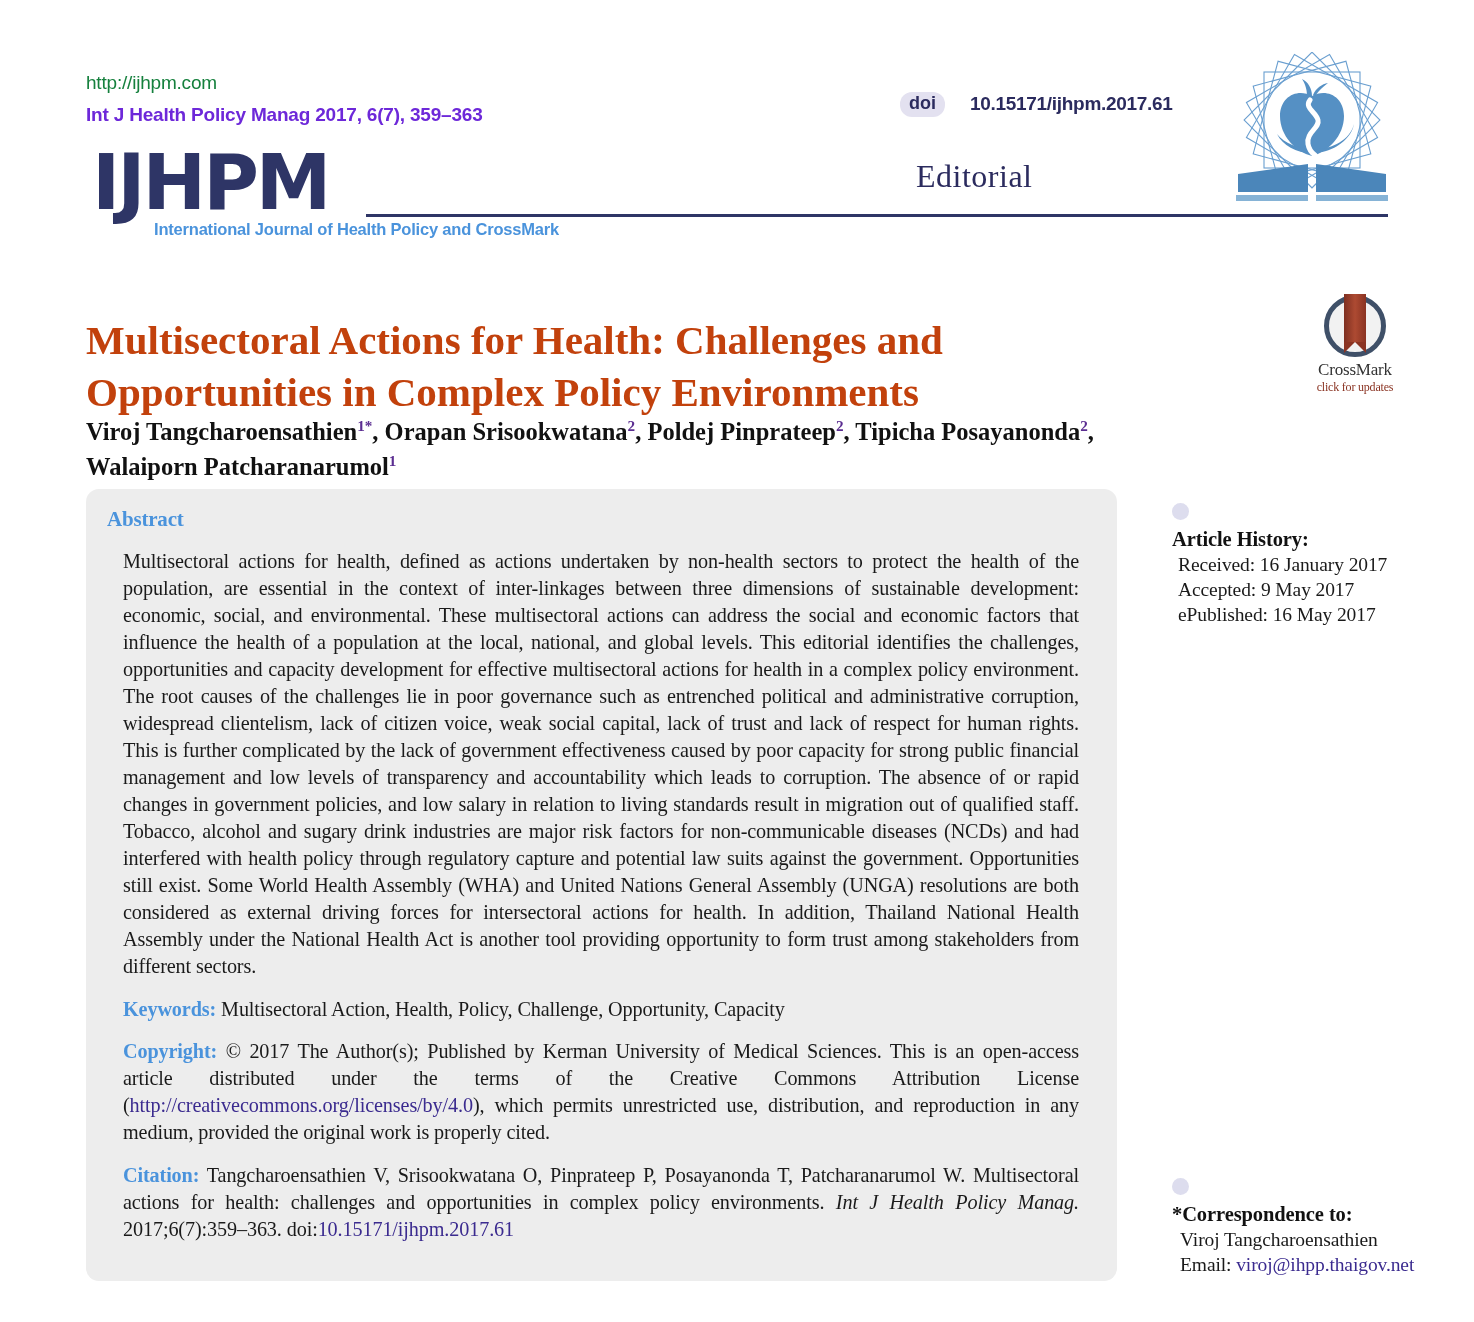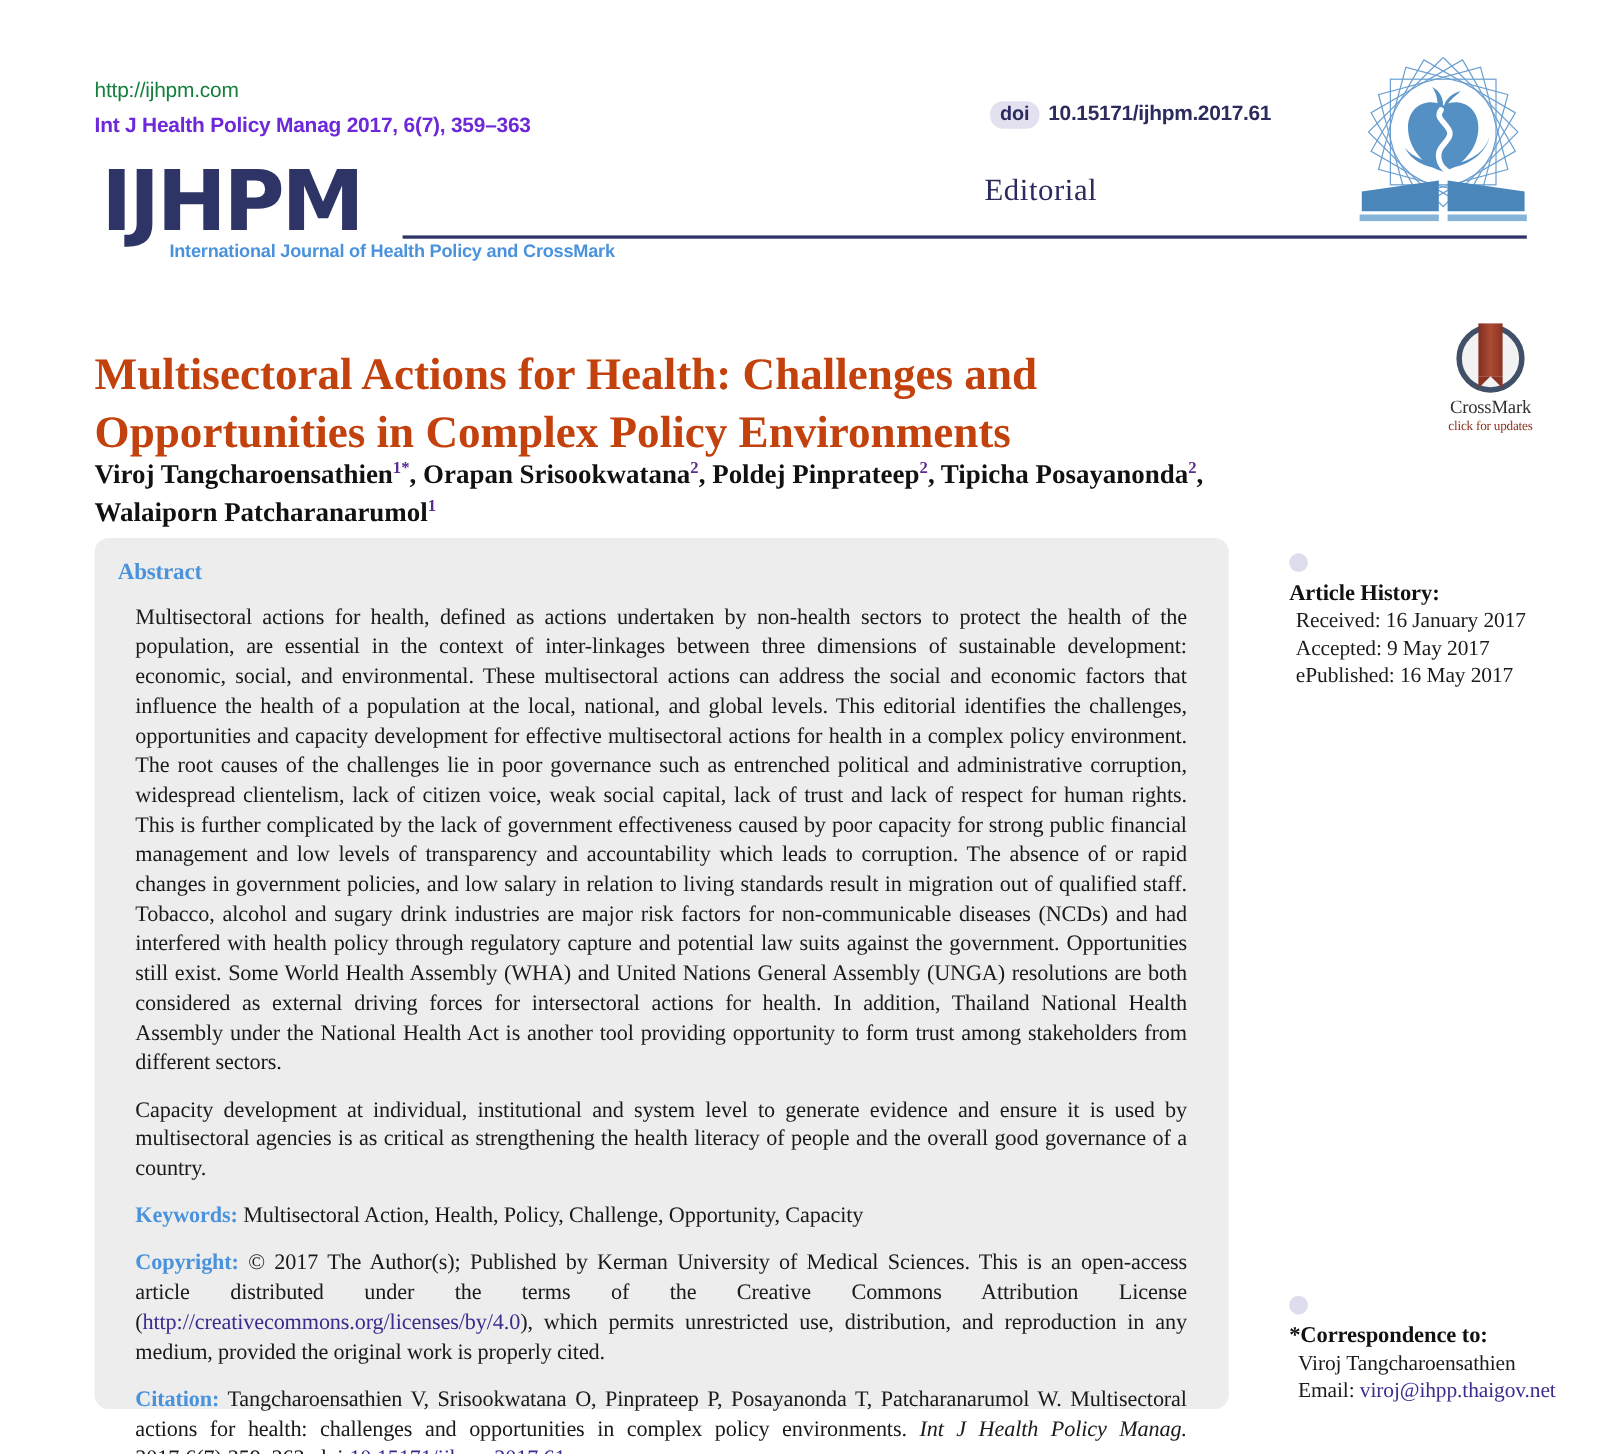--- a/index.html
+++ b/index.html
@@ -41,21 +41,21 @@
     font-weight: 600;
   }
 
   
   .doi-wrap {
     position: absolute;
     left: 900px;
     top: 92px;
     display: flex;
     align-items: center;
-    gap: 8px;
+    gap: 25px;
   }
   .doi-badge {
     background: #e3e1f0;
     border-radius: 12px;
     padding: 2px 9px 3px 9px;
     font-family: "Liberation Sans", sans-serif;
     font-size: 18px;
     font-weight: 600;
     color: #2b2b5e;
     line-height: 1.1;
@@ -88,24 +88,24 @@
     font-weight: bold;
     color: #4a93dc;
     margin-top: 2px;
     margin-left: 62px;
     letter-spacing: -0.2px;
   }
 
   
   .editorial {
     position: absolute;
-    left: 895px;
+    left: 916px;
     top: 158px;
     font-family: "Liberation Serif", serif;
-    font-size: 28px;
+    font-size: 32px;
     color: #2b2b5e;
     letter-spacing: 0.5px;
   }
 
   .hdr-rule {
     position: absolute;
     left: 366px;
     top: 214px;
     width: 1022px;
     height: 3px;
@@ -344,21 +344,20 @@
     </div>
     <div class="cm-name">CrossMark</div>
     <div class="cm-sub">click for updates</div>
   </div>
 
   <div class="authors"><span>Viroj Tangcharoensathien</span><sup>1*</sup><span>, Orapan Srisookwatana</span><sup>2</sup><span>, Poldej Pinprateep</span><sup>2</sup><span>, Tipicha Posayanonda</span><sup>2</sup><span>,</span> <span>Walaiporn Patcharanarumol</span><sup>1</sup></div>
 
   <div class="abstract-box">
     <div class="abs-head">Abstract</div>
     <p class="abs-p">Multisectoral actions for health, defined as actions undertaken by non-health sectors to protect the health of the population, are essential in the context of inter-linkages between three dimensions of sustainable development: economic, social, and environmental. These multisectoral actions can address the social and economic factors that influence the health of a population at the local, national, and global levels. This editorial identifies the challenges, opportunities and capacity development for effective multisectoral actions for health in a complex policy environment. The root causes of the challenges lie in poor governance such as entrenched political and administrative corruption, widespread clientelism, lack of citizen voice, weak social capital, lack of trust and lack of respect for human rights. This is further complicated by the lack of government effectiveness caused by poor capacity for strong public financial management and low levels of transparency and accountability which leads to corruption. The absence of or rapid changes in government policies, and low salary in relation to living standards result in migration out of qualified staff. Tobacco, alcohol and sugary drink industries are major risk factors for non-communicable diseases (NCDs) and had interfered with health policy through regulatory capture and potential law suits against the government. Opportunities still exist. Some World Health Assembly (WHA) and United Nations General Assembly (UNGA) resolutions are both considered as external driving forces for intersectoral actions for health. In addition, Thailand National Health Assembly under the National Health Act is another tool providing opportunity to form trust among stakeholders from different sectors.</p>
-    <p class="abs-p">Capacity development at individual, institutional and system level to generate evidence and ensure it is used by multisectoral agencies is as critical as strengthening the health literacy of people and the overall good governance of a country.</p>
     <p class="abs-p"><span class="lbl">Keywords:</span><span> Multisectoral Action, Health, Policy, Challenge, Opportunity, Capacity</span></p>
     <p class="abs-p"><span class="lbl">Copyright:</span><span> © 2017 The Author(s); Published by Kerman University of Medical Sciences. This is an open-access article distributed under the terms of the Creative Commons Attribution License (</span><span class="lnk">http://creativecommons.org/licenses/by/4.0</span><span>), which permits unrestricted use, distribution, and reproduction in any medium, provided the original work is properly cited.</span></p>
     <p class="abs-p"><span class="lbl">Citation:</span><span> Tangcharoensathien V, Srisookwatana O, Pinprateep P, Posayanonda T, Patcharanarumol W. Multisectoral actions for health: challenges and opportunities in complex policy environments. </span><span class="ital">Int J Health Policy Manag.</span><span> 2017;6(7):359–363. doi:</span><span class="lnk">10.15171/ijhpm.2017.61</span></p>
   </div>
 
   <div class="side-hist">
     <div class="side-dot"></div>
     <div class="side-title">Article History:</div>
     <div class="side-line">Received: 16 January 2017</div>
     <div class="side-line">Accepted: 9 May 2017</div>

